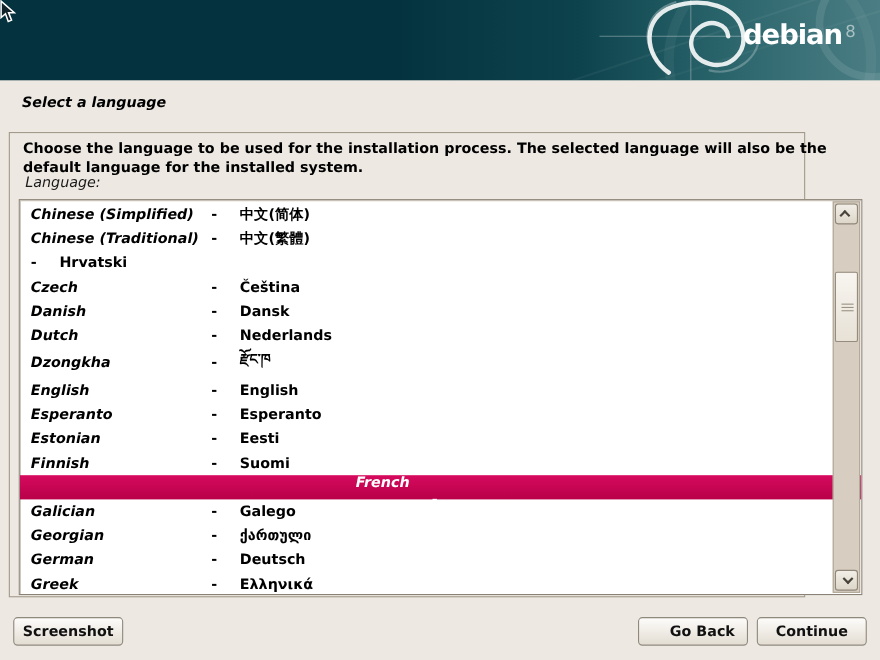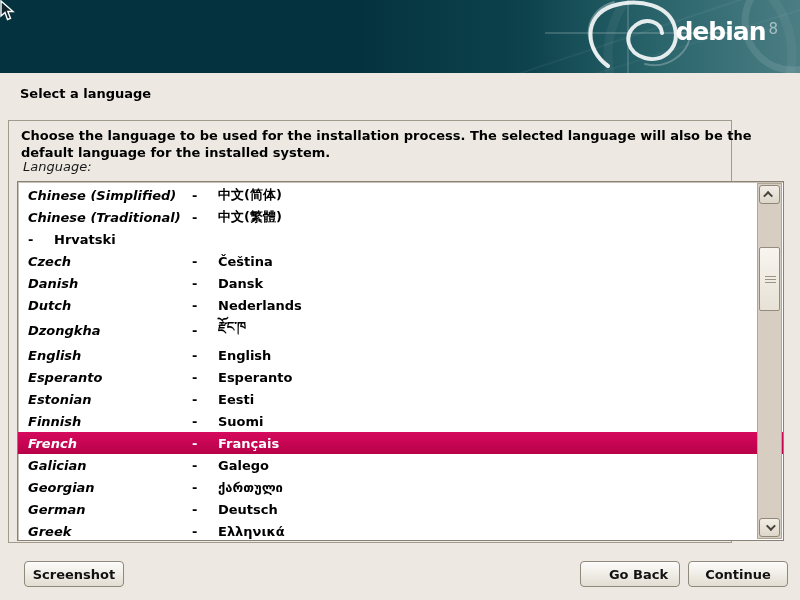--- a/index.html
+++ b/index.html
@@ -26,21 +26,21 @@
   }
   .brand .ver {
     color:#a8c0c2; font-size:15px; font-weight:normal;
     vertical-align:6px; margin-left:3px; letter-spacing:0;
   }
   .cursor { position:absolute; left:202px; top:8px; }
 
   
   .page-title {
     position:absolute; left:20px; top:86px;
-    font-weight:bold; font-size:13px;
+    font-weight:bold; font-size:13px;font-style:italic;
   }
 
   
   .panel {
     position:absolute; left:8px; top:120px; width:724px; height:423px;
     border:1px solid #a29a8c; background:#ede9e2;
   }
   .instruction {
     position:absolute; left:12px; top:6px; width:766px;
     font-weight:bold; font-size:13px; line-height:17px;
@@ -66,20 +66,21 @@
     font-weight:bold; font-size:13px; color:#000;
     cursor:default;
   }
   .row.tall { height:28px; }
   .lang-name  { width:164px; flex:none;font-style:italic; }
   .lang-dash  { width:26px;  flex:none; }
   .lang-native{ flex:1; }
   .row.selected {
     background:linear-gradient(#d60a5e,#b80148);
     color:#ffffff;
+    flex-direction:column;
   }
 
   
   .scrollbar {
     position:absolute; right:1px; top:1px; width:25px; height:356px;
     background:#d7cec1;
     border:1px solid #b1a796;
   }
   .sb-btn {
     position:absolute; left:1px; width:21px; height:19px;
@@ -102,21 +103,21 @@
 
   
   .btn {
     position:absolute; top:561px; height:26px;
     background:linear-gradient(#fdfcfa,#e3ddd2);
     border:1px solid #8e887d; border-radius:4px;
     font-weight:bold; font-size:13px; color:#111;
     display:flex; align-items:center; justify-content:center;
     font-family:"DejaVu Sans","Liberation Sans",sans-serif;
   }
-  .btn-screenshot { left:24px;  width:100px;text-align:right; }
+  .btn-screenshot { left:12px;  width:100px;text-align:right; }
   .btn-goback     { left:580px; width:100px;padding-left:17px; }
   .btn-continue   { left:688px; width:100px; }
 </style>
 </head>
 <body>
 
 <div class="banner">
   <svg width="800" height="73" viewBox="0 0 800 73">
 
     <line x1="500" y1="80" x2="800" y2="-20" stroke="rgba(255,255,255,0.05)" stroke-width="2"></line>

